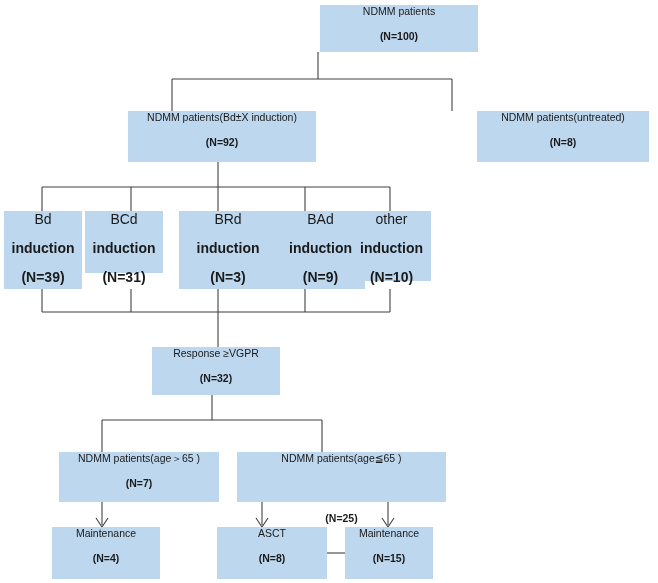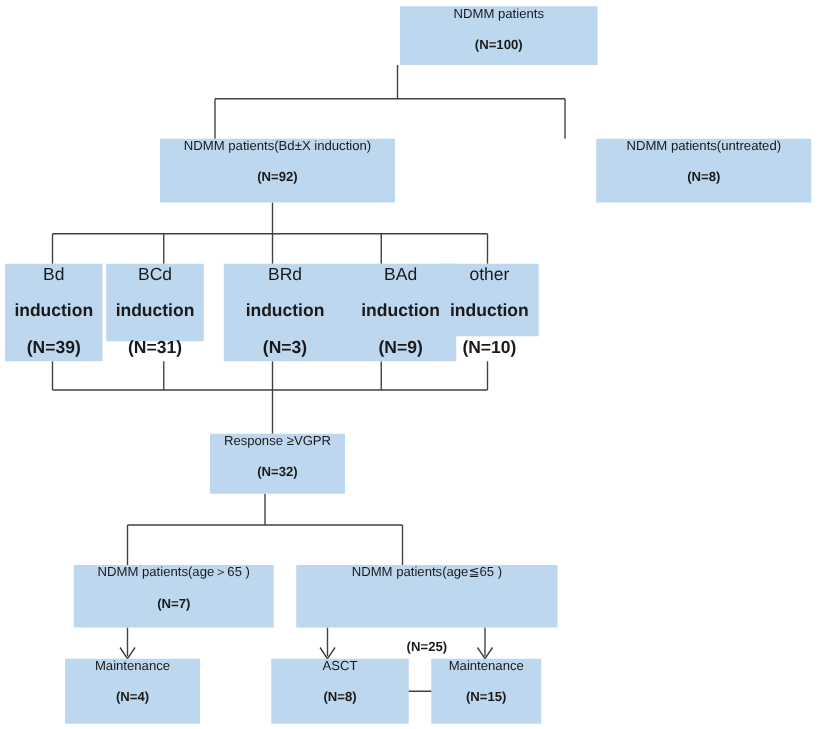--- a/index.html
+++ b/index.html
@@ -124,27 +124,27 @@
     <span class="ln2">induction</span>
     <span class="ln2">(N=3)</span>
   </div>
 
   <div class="node small" style="left:266px; top:211px; width:89px; height:78px;margin-left:10px;">
     <span class="ln1">BAd</span>
     <span class="ln2">induction</span>
     <span class="ln2">(N=9)</span>
   </div>
 
-  <div class="node small" style="left:352px; top:211px; width:79px; height:58px;">
+  <div class="node small" style="left:352px; top:211px; width:79px; height:70px;">
     <span class="ln1">other</span>
     <span class="ln2">induction</span>
     <span class="ln2">(N=10)</span>
   </div>
 
-  <div class="node" style="left:168px; top:347px; width:108px; height:48px;">
+  <div class="node" style="left:152px; top:347px; width:128px; height:48px;">
     <span class="ln1">Response ≥VGPR</span>
     <span class="ln2">(N=32)</span>
   </div>
 
   <div class="node" style="left:23px; top:452px; width:160px; height:50px;margin-left:36px;">
     <span class="ln1">NDMM patients(age＞65 )</span>
     <span class="ln2">(N=7)</span>
   </div>
 
   <div class="node" style="left:237px; top:452px; width:209px; height:50px;gap:35px;">

